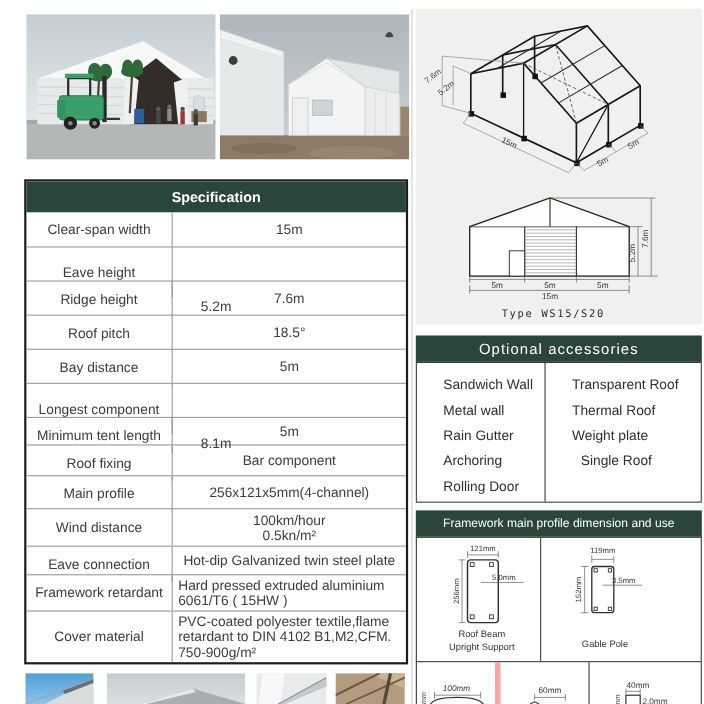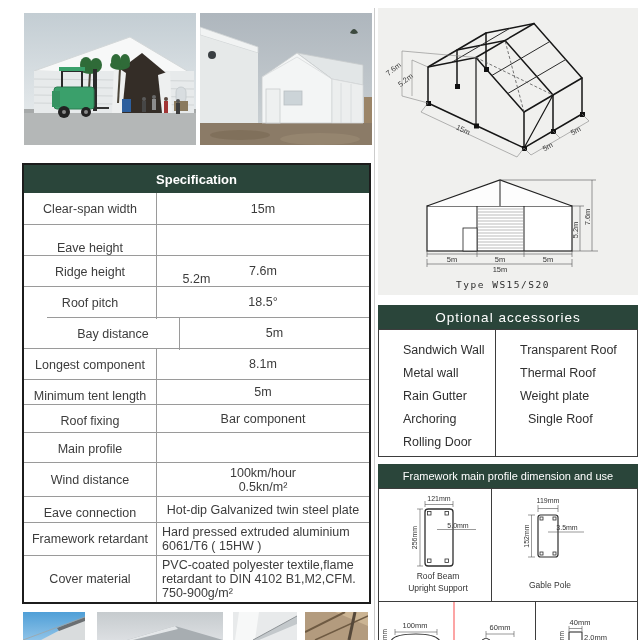--- a/index.html
+++ b/index.html
@@ -32,21 +32,21 @@
   .acc-col.l { width:116px; }
   .acc-col.r { flex:1; border-left:1px solid #3d3d3d; }
   .acc-col.r .indent { padding-left:8px; }
 
   #fw-header { left:378px; top:464px; width:260px; height:24px; font-size:11px; }
   #fw-body { left:378px; top:488px; width:260px; height:113px; background:#fff; border:1px solid #3d3d3d; border-bottom:none; display:flex; }
   .fw-cell-l { width:113px; border-right:1px solid #3d3d3d; }
   .fw-cell-r { flex:1; }
   #fw-bottom { left:378px; top:601px; width:260px; height:39px; background:#fff; border:1px solid #3d3d3d; border-bottom:none; display:flex; }
   .fwb-cell { height:38px; }
-  .fwb-1 { width:76px; border-right:2px solid #fca5a5; }
+  .fwb-1 { width:76px; border-right:5px solid #fca5a5;font-style:italic; }
   .fwb-2 { width:81px; border-right:1px solid #3d3d3d; }
   .fwb-3 { flex:1; }
 
   svg { display:block; }
   text { font-family:"Liberation Sans", sans-serif; }
   .mono { font-family:"DejaVu Sans Mono", monospace; }
 </style>
 </head>
 <body>
 
@@ -160,38 +160,39 @@
       <div class="c2">5.2m</div>
     </div>
     <div class="t-row" style="height:31px;">
       <div class="c1">Ridge height</div>
       <div class="c2">7.6m</div>
     </div>
     <div class="t-row" style="height:31px;">
       <div class="c1">Roof pitch</div>
       <div class="c2">18.5°</div>
     </div>
-    <div class="t-row" style="height:31px;margin-left:23px;">
+    <div class="t-row" style="height:31px;">
       <div class="c1">Bay distance</div>
       <div class="c2">5m</div>
     </div>
-    <div class="t-row" style="height:31px;">
+    <div class="t-row" style="height:31px;flex-direction:column;">
       <div class="c1">Longest component</div>
       <div class="c2">8.1m</div>
     </div>
     <div class="t-row" style="height:25px;">
       <div class="c1">Minimum tent length</div>
       <div class="c2">5m</div>
     </div>
     <div class="t-row" style="height:28px;">
       <div class="c1">Roof fixing</div>
       <div class="c2">Bar component</div>
     </div>
     <div class="t-row" style="height:30px;">
       <div class="c1">Main profile</div>
+      <div class="c2">256x121x5mm(4-channel)</div>
     </div>
     <div class="t-row" style="height:34px;">
       <div class="c1">Wind distance</div>
       <div class="c2">100km/hour
 0.5kn/m²</div>
     </div>
     <div class="t-row" style="height:26px;">
       <div class="c1">Eave connection</div>
       <div class="c2">Hot-dip Galvanized twin steel plate</div>
     </div>

